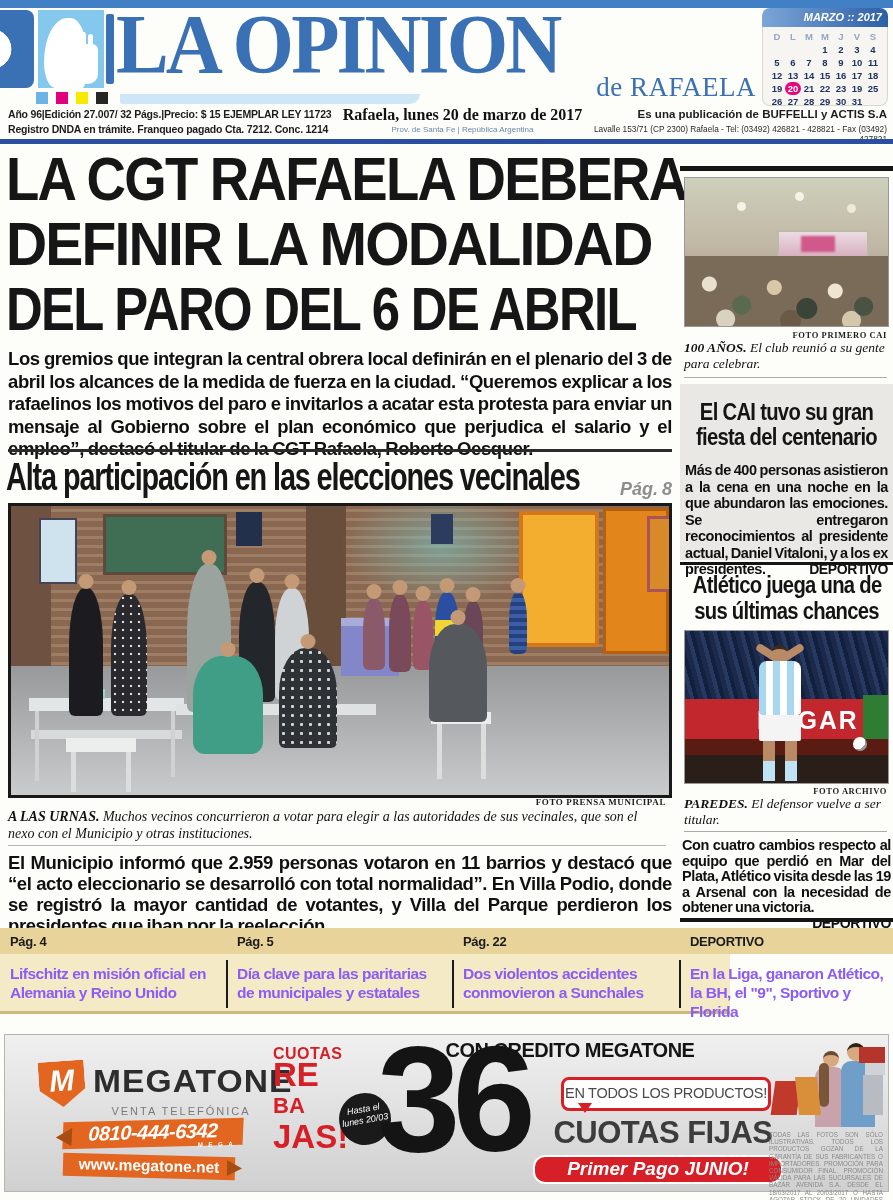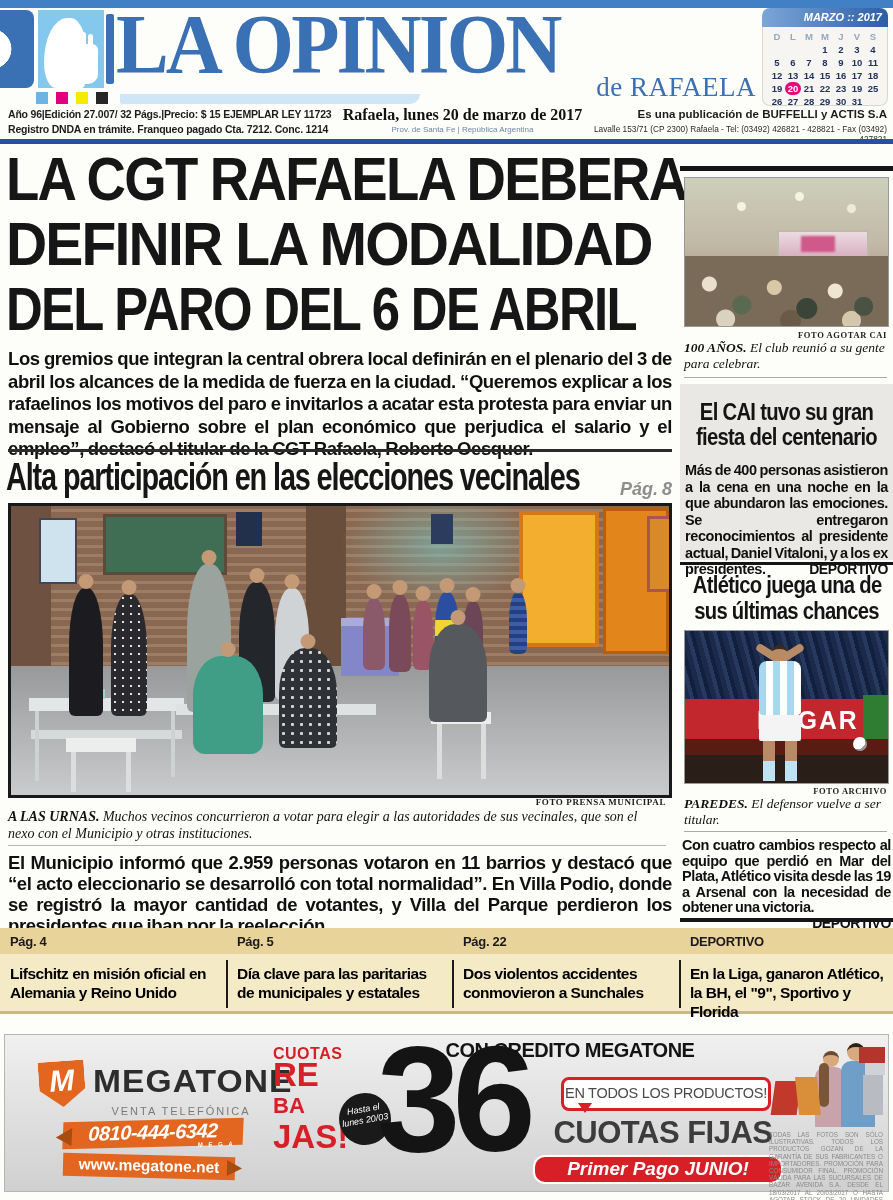--- a/index.html
+++ b/index.html
@@ -16,21 +16,21 @@
   .secref{float:right;font-weight:700;color:#101010;}
   .rc-head{font-weight:700;color:#141414;text-align:center;letter-spacing:-0.8px;white-space:nowrap;transform:scaleX(.88);transform-origin:50% 50%;}
   .photo{background:#888;overflow:hidden;}
   .person{position:absolute;border-radius:45% 45% 6px 6px;}
   .person:before{content:"";position:absolute;top:-14px;left:50%;transform:translateX(-50%);width:15px;height:15px;border-radius:50%;background:#c49a76;}
   .wd{color:#93a7c4;font-weight:700;}
   .day{color:#20335f;font-weight:700;}
   .day.hl{background:#e6067e;color:#fff;border-radius:7px;}
   #calendar-grid{display:grid;grid-template-columns:repeat(7,16px);grid-auto-rows:13px;font-size:9.5px;text-align:center;line-height:13px;}
   .tz-label{font-weight:700;font-size:13px;color:#1a1a1a;letter-spacing:-0.3px;}
-  .tz-text{font-weight:700;font-size:15.5px;line-height:19px;color:#000000;letter-spacing:-0.5px;}
+  .tz-text{font-weight:700;font-size:15.5px;line-height:19px;color:#8b5cf6;letter-spacing:-0.5px;}
   .vdiv{position:absolute;width:2px;background:#1b1b1b;}
   .orange-banner{position:absolute;background:#e2661f;color:#fff;font-weight:700;}
 </style>
 </head>
 <body>
 
 <div id="page">
 
   <div class="abs" style="left:0;top:0;width:893px;height:8px;background:#4180c4;"></div>
 
@@ -207,21 +207,21 @@
       radial-gradient(circle at 28% 70%, #5a6a50 0 9px, transparent 10px),
       radial-gradient(circle at 44% 45%, #d8c8a8 0 7px, transparent 8px),
       radial-gradient(circle at 60% 75%, #3a4438 0 10px, transparent 11px),
       radial-gradient(circle at 74% 50%, #efe6d2 0 7px, transparent 8px),
       radial-gradient(circle at 88% 72%, #4a5244 0 9px, transparent 10px),
       radial-gradient(circle at 20% 90%, #d9d2be 0 9px, transparent 10px),
       radial-gradient(circle at 52% 92%, #6a5a46 0 10px, transparent 11px),
       radial-gradient(circle at 82% 92%, #d4c8ac 0 9px, transparent 10px),
       #7a6a58;"></div>
   </div>
-  <div class="abs credit" style="left:684px;top:330px;width:203px;font-size:8.5px;">FOTO AGOTAR CAI</div>
+  <div class="abs credit" style="left:684px;top:330px;width:203px;font-size:8.5px;">FOTO PRIMERO CAI</div>
   <p class="abs caption" style="left:684px;top:340px;width:203px;margin:0;">
     <b>100 AÑOS.</b><span> El club reunió a su gente para celebrar.</span>
   </p>
   <div class="abs" style="left:684px;top:377px;width:203px;height:1px;background:#aaa;"></div>
 
   <div class="abs" style="left:680px;top:384px;width:213px;height:176px;background:#e9e8e4;">
     <div class="rc-head" style="margin-top:16px;font-size:23px;line-height:25px;">El CAI tuvo su gran</div>
     <div class="rc-head" style="font-size:23px;line-height:25px;">fiesta del centenario</div>
     <p class="bodybold" style="margin:12px 5px 0 5px;font-size:14.5px;line-height:16.5px;">
       <span>Más de 400 personas asistieron a la cena en una noche en la que abundaron las emociones. Se entregaron reconocimientos al presidente actual, Daniel Vitaloni, y a los ex presidentes.</span>
@@ -260,21 +260,21 @@
   <p class="abs caption" style="left:684px;top:796px;width:203px;margin:0;">
     <b>PAREDES.</b><span> El defensor vuelve a ser titular.</span>
   </p>
   <div class="abs" style="left:684px;top:831px;width:203px;height:1px;background:#aaa;"></div>
   <p class="abs bodybold" style="left:682px;top:838px;width:209px;margin:0;font-size:14.5px;line-height:15.5px;">
     <span>Con cuatro cambios respecto al equipo que perdió en Mar del Plata, Atlético visita desde las 19 a Arsenal con la necesidad de obtener una victoria.</span>
     <span class="secref" style="font-size:14px;">DEPORTIVO</span>
   </p>
   <div class="abs" style="left:680px;top:918px;width:213px;height:4px;background:#151515;"></div>
 
-  <div class="abs" style="left:0;top:928px;width:893px;height:86px;background:#f5eac6;border-bottom:3px solid #cbb97a;box-sizing:border-box;">
+  <div class="abs" style="left:0;top:928px;width:730px;height:86px;background:#f5eac6;border-bottom:3px solid #cbb97a;box-sizing:border-box;">
     <div class="abs" style="left:0;top:0;width:893px;height:26px;background:#e8d39b;"></div>
     <div class="abs tz-label" style="left:10px;top:6px;">Pág. 4</div>
     <div class="abs tz-label" style="left:237px;top:6px;">Pág. 5</div>
     <div class="abs tz-label" style="left:463px;top:6px;">Pág. 22</div>
     <div class="abs tz-label" style="left:690px;top:6px;">DEPORTIVO</div>
     <div class="abs tz-text" style="left:10px;top:36px;width:200px;">Lifschitz en misión oficial en Alemania y Reino Unido</div>
     <div class="abs tz-text" style="left:463px;top:36px;width:200px;">Dos violentos accidentes conmovieron a Sunchales</div>
     <div class="abs tz-text" style="left:237px;top:36px;width:200px;">Día clave para las paritarias de municipales y estatales</div>
     <div class="abs tz-text" style="left:690px;top:36px;width:198px;">En la Liga, ganaron Atlético, la BH, el "9", Sportivo y Florida</div>
     <div class="vdiv" style="left:226px;top:32px;height:48px;"></div>

